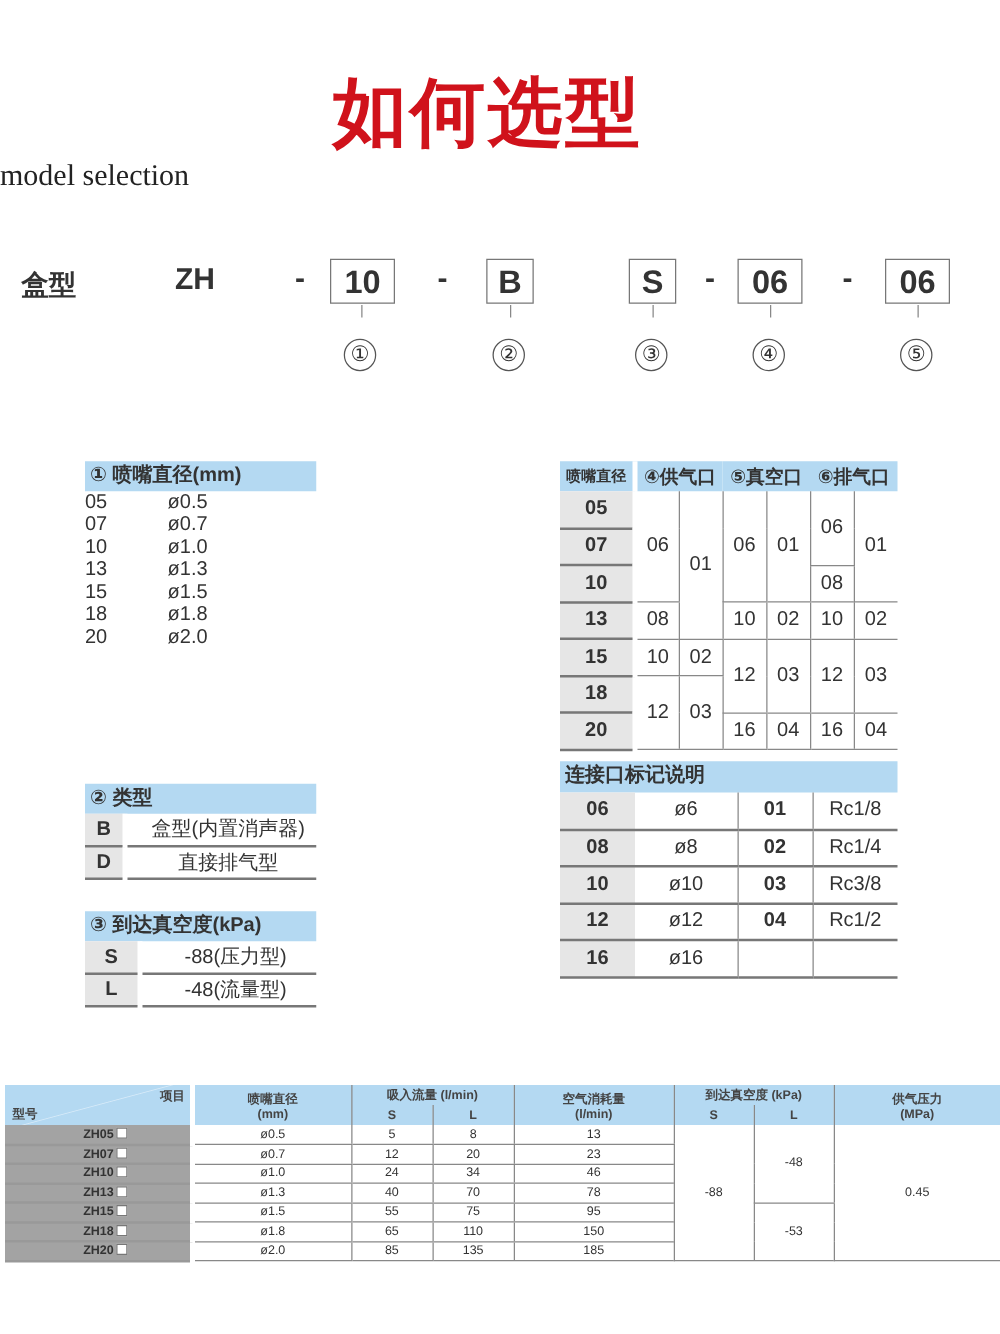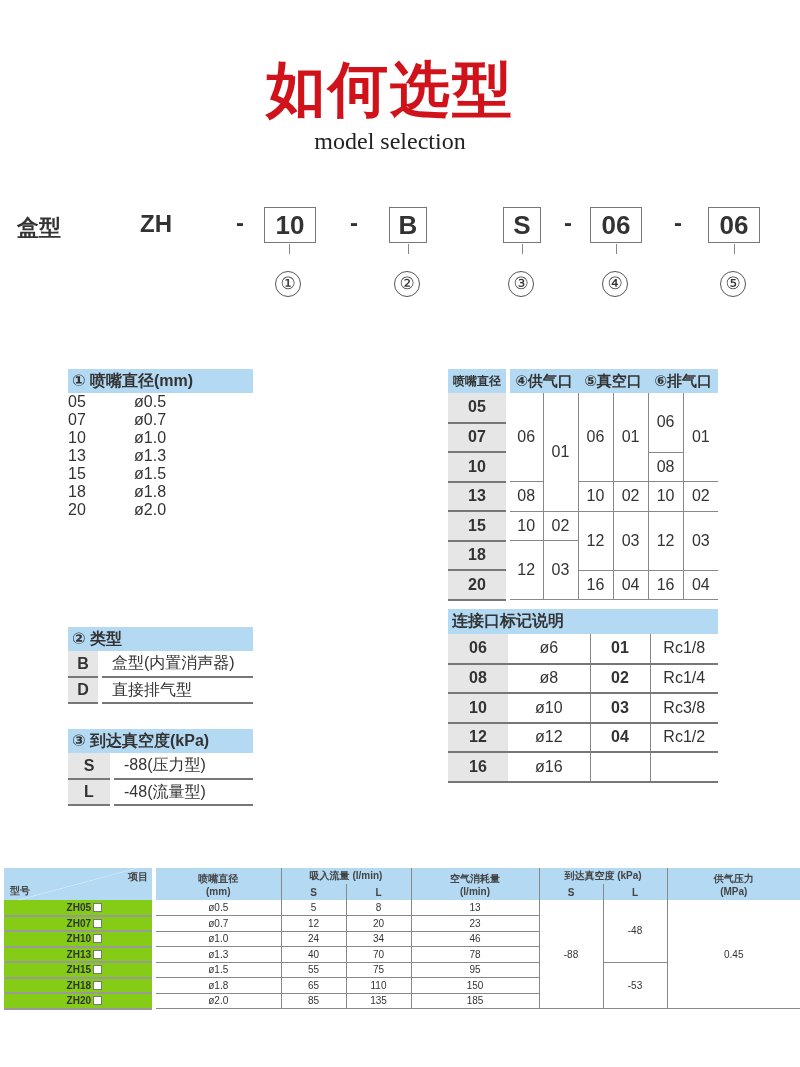--- a/index.html
+++ b/index.html
@@ -1,47 +1,47 @@
 <!DOCTYPE html>
 <html><head>
 <meta charset="utf-8">
 <style>
   * { box-sizing: border-box; margin: 0; padding: 0; }
   body { width: 800px; height: 1067px; background: #ffffff; font-family: "Liberation Sans", "DejaVu Sans", sans-serif; color: #333; position: relative; overflow: hidden; }
   .abs { position: absolute; }
   .title { left: 0; width: 780px; top: 50px; text-align: center; font-size: 60px; font-weight: 900; color: #d0121b; letter-spacing: 2px; font-family: "DejaVu Sans", sans-serif; }
-  .subtitle { left: 0; width: 780px; top: 128px; text-align: center; font-size: 24px; color: #222; font-family: "Liberation Serif", serif; }
+  .subtitle { left: 0; width: 780px; top: 128px; text-align: left; font-size: 24px; color: #222; font-family: "Liberation Serif", serif; }
 
   .code-label { font-size: 22px; font-weight: bold; color: #333; }
   .code-box { border: 1px solid #777; background: #fff; font-size: 26px; font-weight: bold; color: #333; text-align: center; line-height: 34px; height: 36px; }
   .code-dash { font-size: 24px; font-weight: bold; color: #333; }
   .code-tick { width: 1px; height: 10px; background: #888; }
   .circ { width: 26px; height: 26px; border: 1px solid #555; border-radius: 50%; font-size: 17px; text-align: center; line-height: 24px; color: #333; font-family: "Liberation Sans", sans-serif; }
 
   .hdr { background: #b4d9f2; color: #333; font-weight: bold; font-size: 16px; padding-left: 4px; line-height: 24px; height: 24px; }
   table { border-collapse: collapse; }
   .t2 td { height: 26px; font-size: 16px; border-bottom: 2px solid #777; }
   .t2 td.k { background: #e6e6e6; font-weight: bold; text-align: center; }
-  .t2 td.v { padding-left: 10px; border-left: 4px solid #fff; }
+  .t2 td.v { padding-left: 10px; border-left: 4px solid #fff; text-align: center; }
 
   .port td { font-size: 16px; text-align: center; color: #333; height: 29.5px; }
   .port td.k { background: #e6e6e6; font-weight: bold; border-bottom: 2px solid #777; width: 60px; }
   .port td.c { border-left: 1px solid #888; border-bottom: 1px solid #888; }
   .port td.c1 { border-left: 4px solid #fff; }
   .porthdr th { background: #b4d9f2; font-size: 15px; font-weight: bold; height: 24px; text-align: center; color:#333; }
 
   .conn td { height: 29.5px; font-size: 16px; text-align: center; border-bottom: 2px solid #777; }
   .conn td.k { background: #e6e6e6; font-weight: bold; width: 60px; }
   .conn td.b { font-weight: bold; }
   .conn td.bl { border-left: 1px solid #888; }
 
   .spec { font-size: 10px; color: #333; }
   .spec th { background: #b4d9f2; font-weight: bold; font-size: 10px; text-align: center; color: #444; }
   .spec td { text-align: center; height: 15.5px; border-bottom: 1px solid #888; }
-  .spec td.m { background: #84cc16; font-weight: bold; text-align: right; padding-right: 50px; border-bottom: 2px solid #999; }
+  .spec td.m { background: #a3a3a3; font-weight: bold; text-align: right; padding-right: 50px; border-bottom: 2px solid #999; }
   .spec td.bl, .spec th.bl { border-left: 1px solid #888; }
   .sq { display: inline-block; width: 9px; height: 9px; border: 1px solid #777; background: #fff; margin-left: 2px; vertical-align: -1px; }
 </style>
 </head>
 <body>
 
 <div class="abs title">如何选型</div>
 <div class="abs subtitle">model selection</div>
 
 <div>

